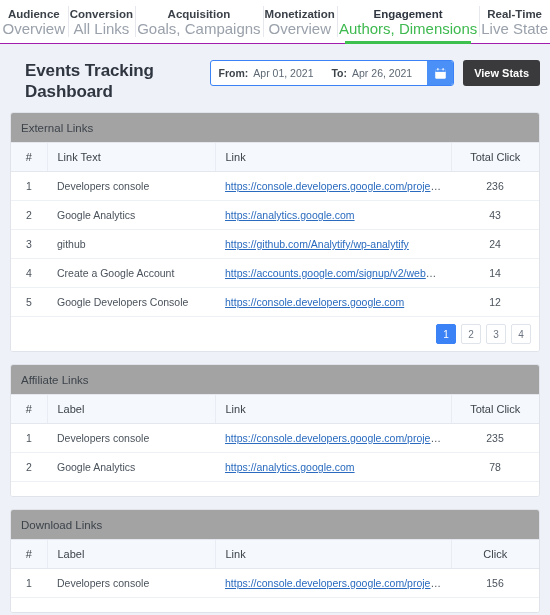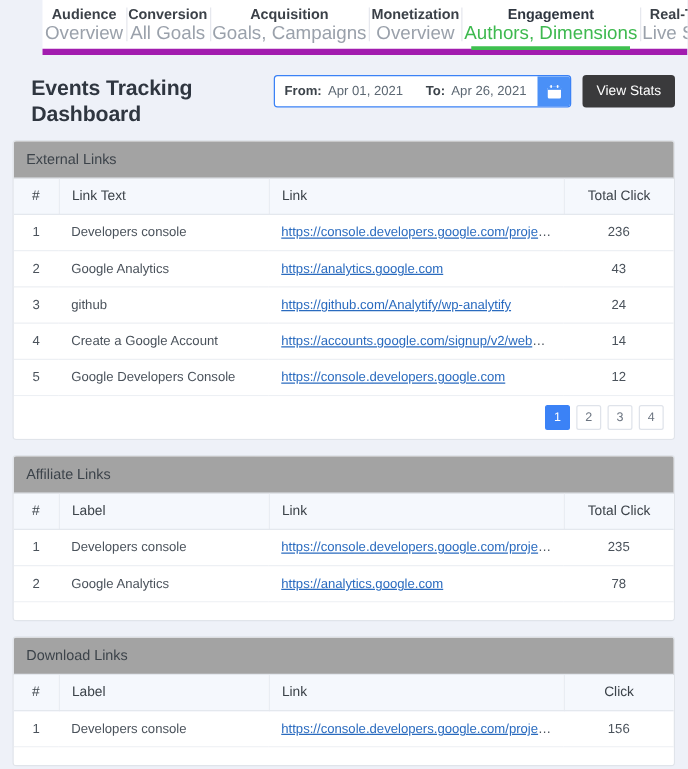--- a/index.html
+++ b/index.html
@@ -16,23 +16,22 @@
     font-size: 12px;
     color: #3c434a;
     -webkit-font-smoothing: antialiased;
   }
 
   
   .nav-tabs {
     display: flex;
     background: #ffffff;
     height: 44px;
-    border-bottom: 5px solid #a21caf;
+    border-bottom: 1px solid #a21caf;
     position: relative;
-    margin-left: 34px;
   }
   .nav-tab {
     flex: 1;
     display: flex;
     flex-direction: column;
     align-items: center;
     justify-content: center;
     position: relative;
     cursor: pointer;
     padding: 4px 2px 5px;
@@ -112,21 +111,21 @@
     height: 26px;
     border: 1px solid #3b82f6;
     border-radius: 3px;
     background: #ffffff;
     overflow: hidden;
   }
   .daterange-text {
     display: flex;
     align-items: center;
     gap: 5px;
-    padding: 0 9px 0 8px;
+    padding: 0 15px 0 8px;
     white-space: nowrap;
     font-size: 10.5px;
     color: #55606c;
     justify-content: space-between;
   }
   .daterange-text .lbl { font-weight: bold; color: #3c434a; }
   .daterange-text .val { color: #5d6873; }
   .daterange-text .gap { display: inline-block; width: 8px; }
   .cal-btn {
     width: 26px;
@@ -138,21 +137,21 @@
   }
   .cal-icon { display: block; }
   .btn-dark {
     height: 26px;
     background: #3a3a3c;
     color: #ffffff;
     border: none;
     border-radius: 3px;
     font-family: "Liberation Sans", sans-serif;
     font-size: 11px;
-    font-weight: normal;
+    font-weight: bold;
     padding: 0 11px;
     cursor: pointer;
     white-space: nowrap;
   }
 
   
   .panel {
     margin: 0 10px 12px 10px;
     background: #ffffff;
     border: 1px solid #e0e4ea;
@@ -232,21 +231,21 @@
 </head>
 <body>
 
 <nav class="nav-tabs" id="nav-tabs">
     <div class="nav-tab">
       <div class="nav-tab-title">Audience</div>
       <div class="nav-tab-sub">Overview</div>
     </div>
     <div class="nav-tab">
       <div class="nav-tab-title">Conversion</div>
-      <div class="nav-tab-sub">All Goals</div>
+      <div class="nav-tab-sub">All Links</div>
     </div>
     <div class="nav-tab">
       <div class="nav-tab-title">Acquisition</div>
       <div class="nav-tab-sub">Goals, Campaigns</div>
     </div>
     <div class="nav-tab">
       <div class="nav-tab-title">Monetization</div>
       <div class="nav-tab-sub">Overview</div>
     </div>
     <div class="nav-tab active">

